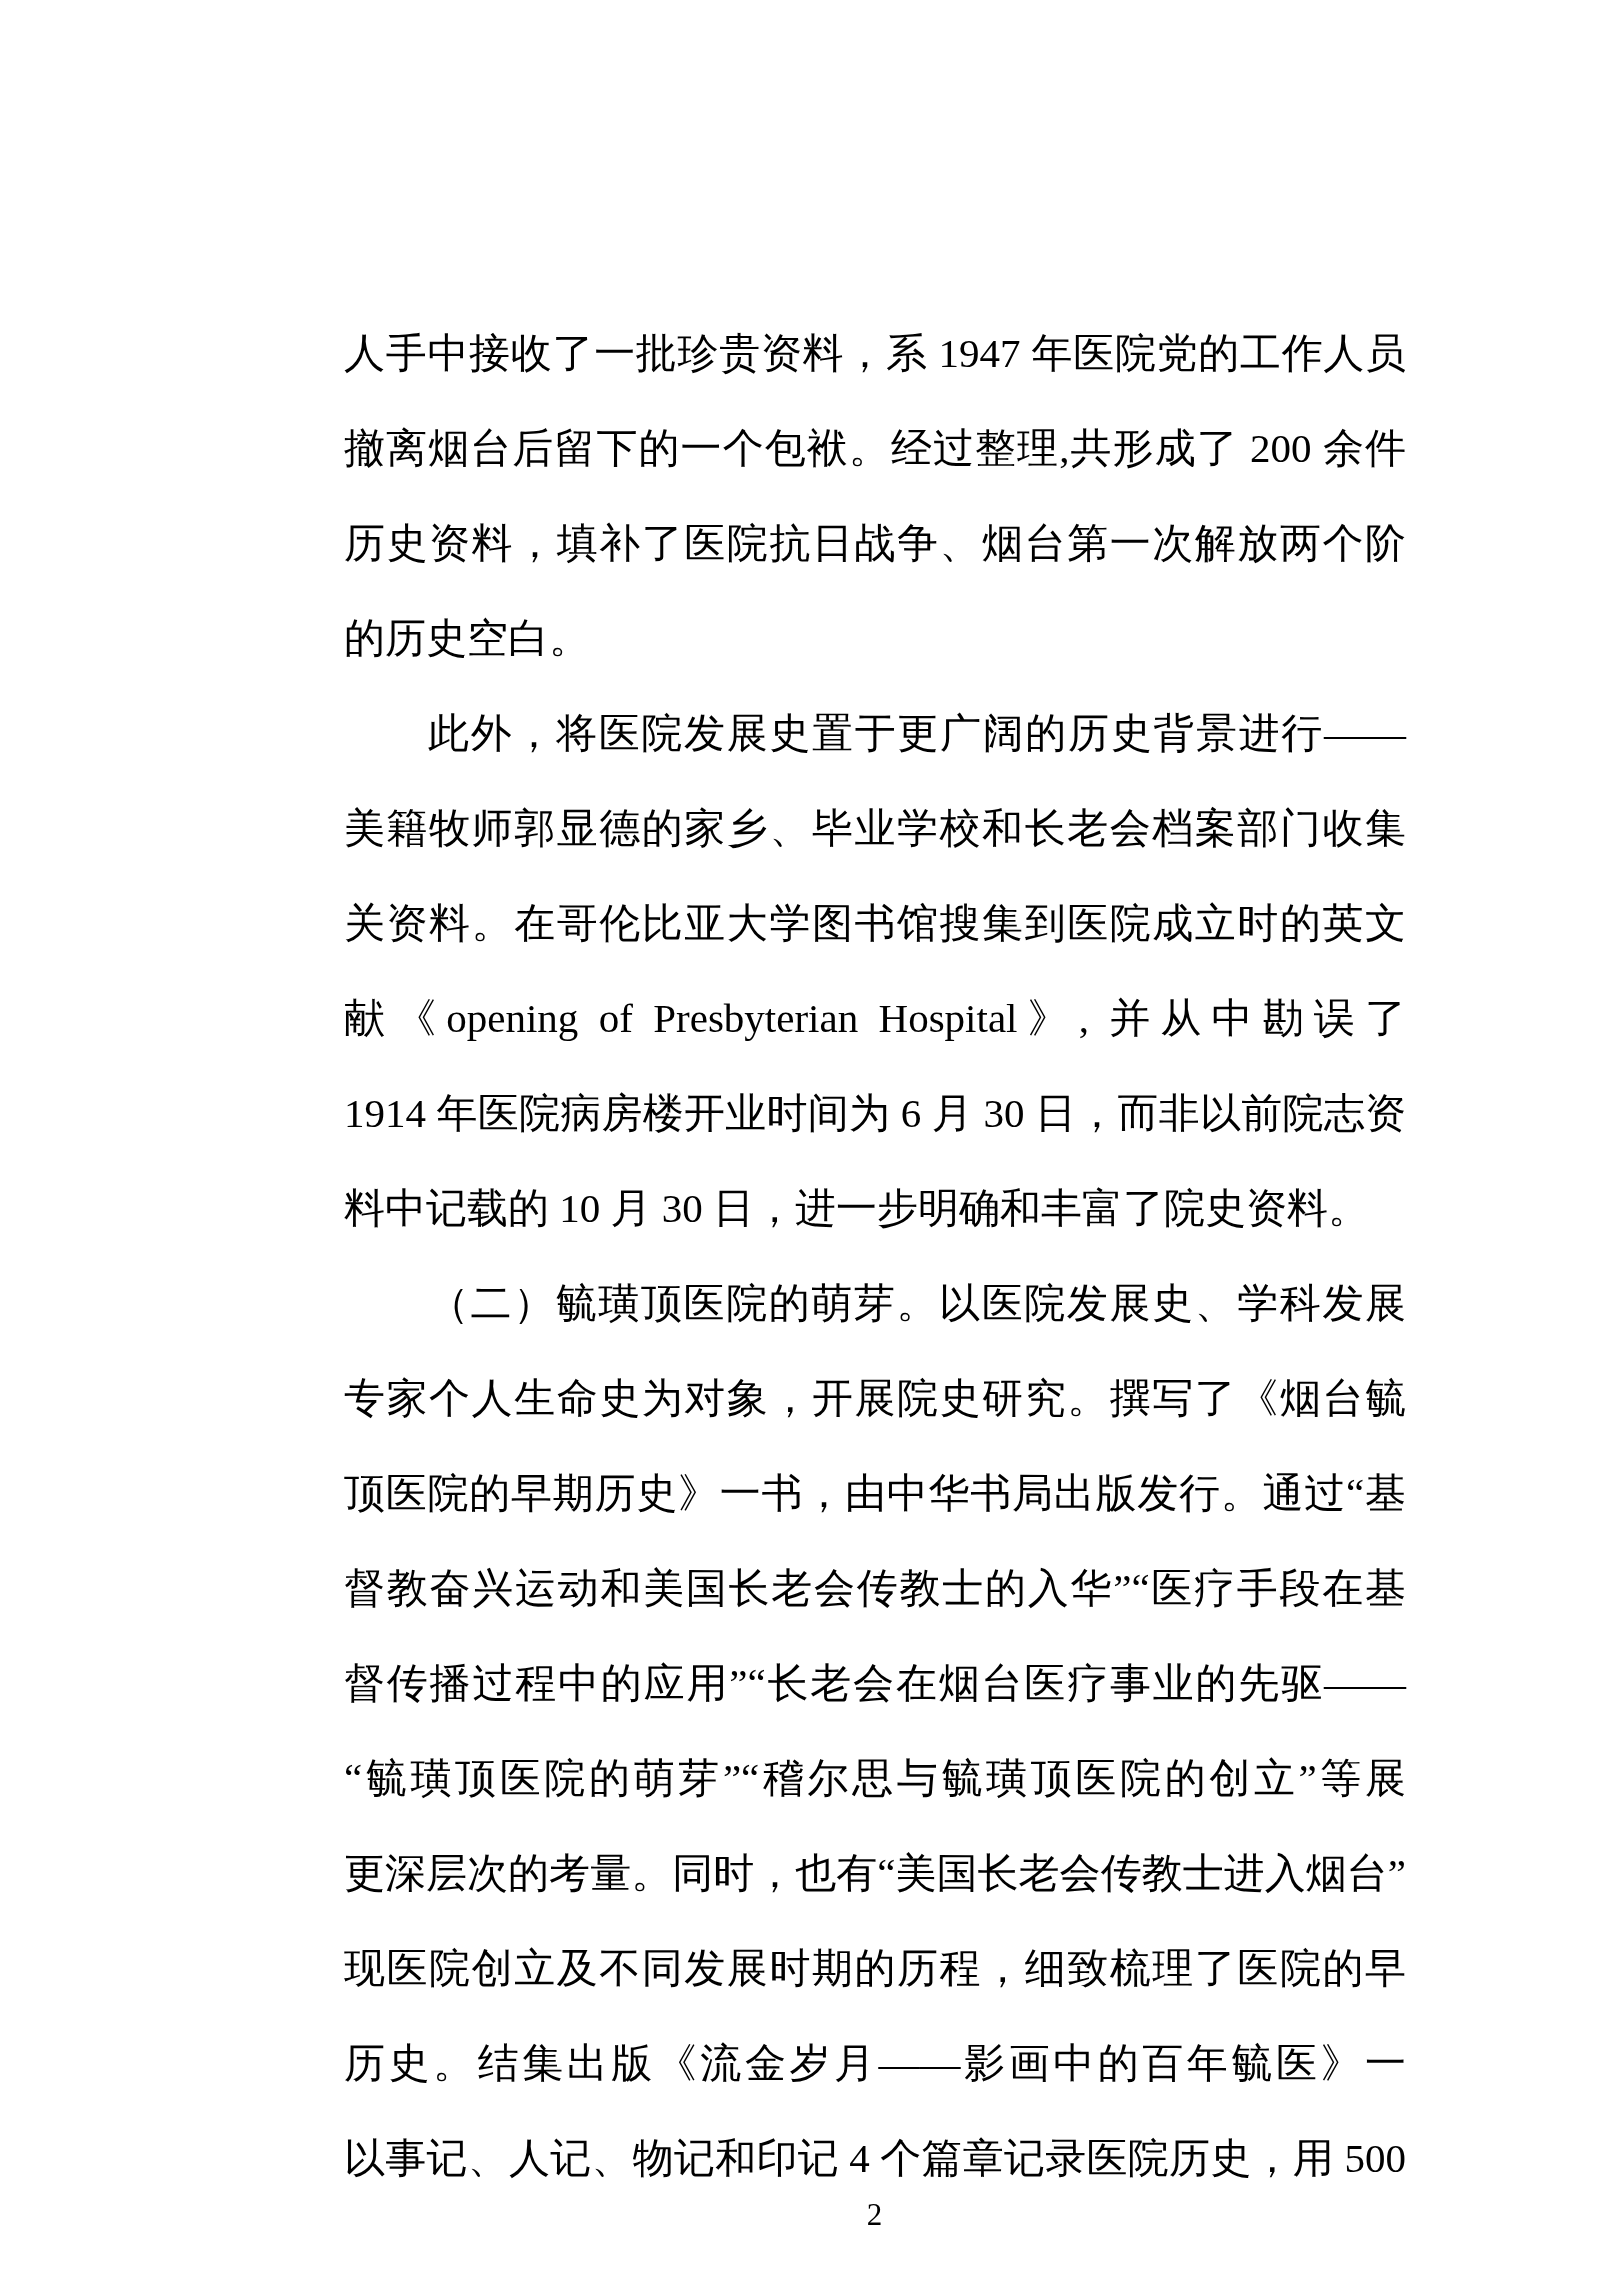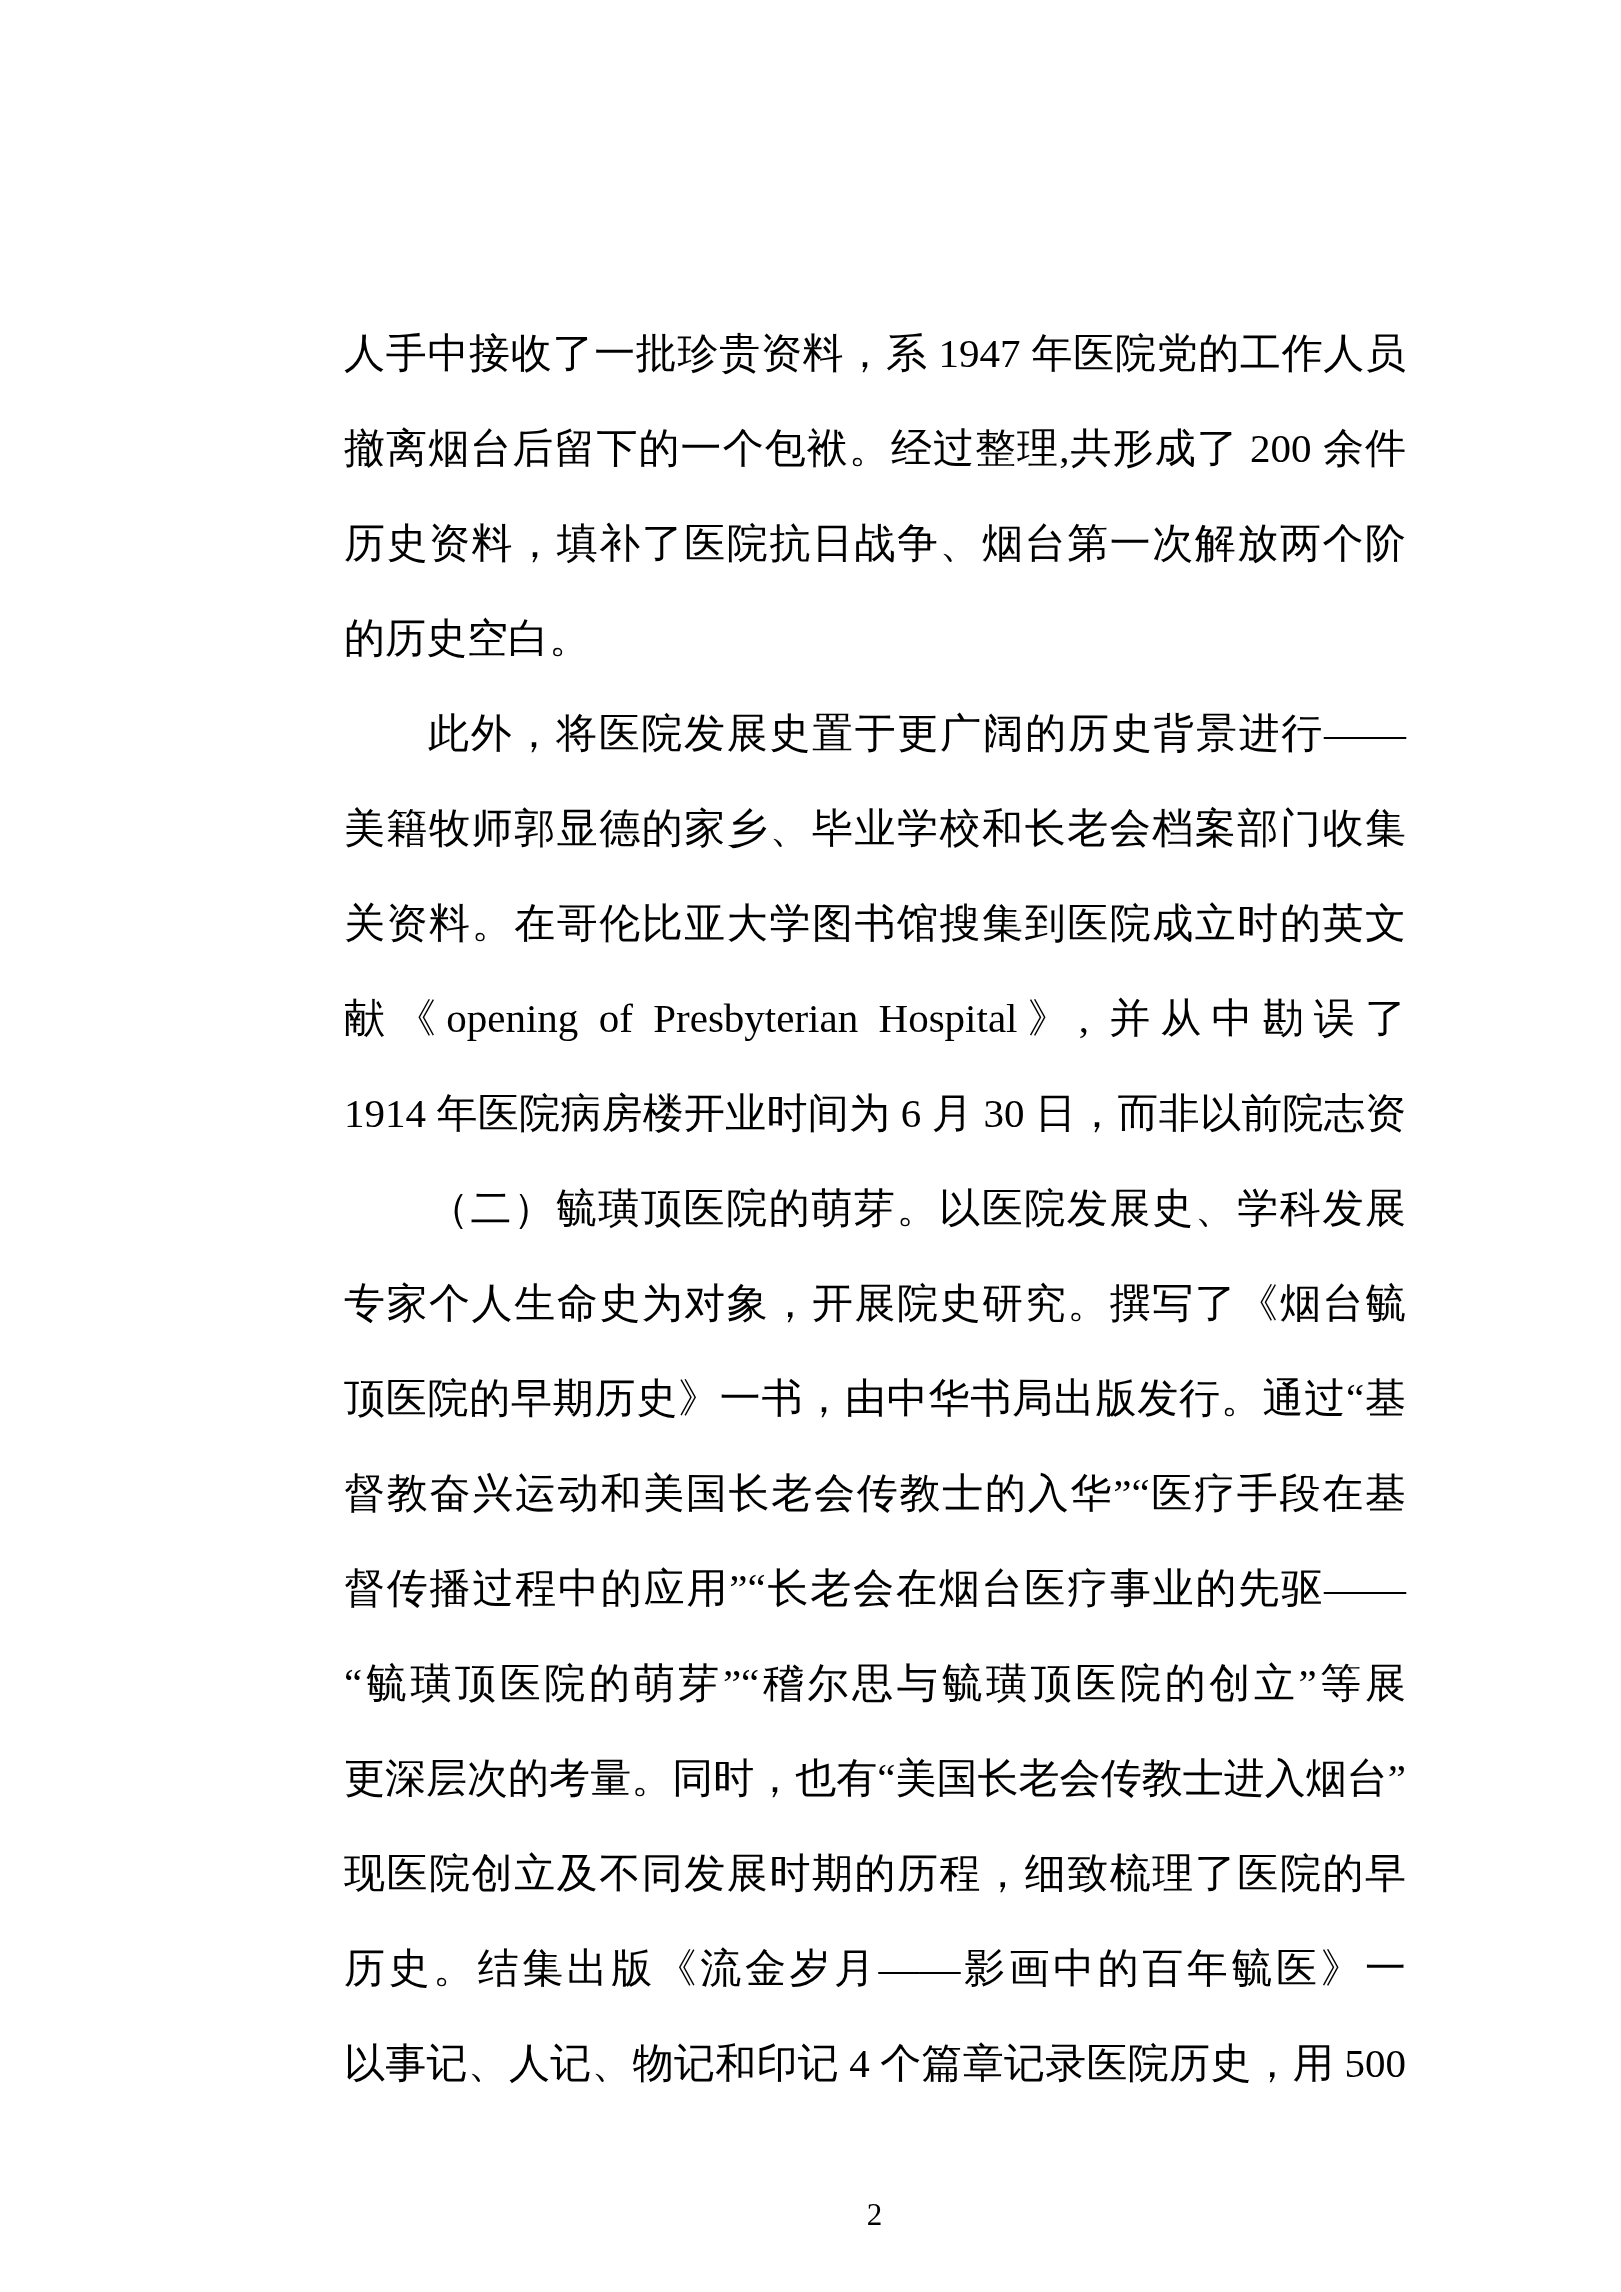--- a/index.html
+++ b/index.html
@@ -58,20 +58,21 @@
   <div class="doc-body">
     <div class="line">人手中接收了一批珍贵资料，系 1947 年医院党的工作人员</div>
     <div class="line">撤离烟台后留下的一个包袱。经过整理,共形成了 200 余件</div>
     <div class="line">历史资料，填补了医院抗日战争、烟台第一次解放两个阶段</div>
     <div class="line end">的历史空白。</div>
     <div class="line indent">此外，将医院发展史置于更广阔的历史背景进行——</div>
     <div class="line">美籍牧师郭显德的家乡、毕业学校和长老会档案部门收集相</div>
     <div class="line">关资料。在哥伦比亚大学图书馆搜集到医院成立时的英文文</div>
     <div class="line">献《opening of Presbyterian Hospital》, 并从中勘误了</div>
     <div class="line">1914 年医院病房楼开业时间为 6 月 30 日，而非以前院志资</div>
+    <div class="line end">料中记载的 10 月 30 日，进一步明确和丰富了院史资料。</div>
     <div class="line indent">（二）毓璜顶医院的萌芽。以医院发展史、学科发展史、</div>
     <div class="line">专家个人生命史为对象，开展院史研究。撰写了《烟台毓璜</div>
     <div class="line">顶医院的早期历史》一书，由中华书局出版发行。通过“基</div>
     <div class="line">督教奋兴运动和美国长老会传教士的入华”“医疗手段在基</div>
     <div class="line">督传播过程中的应用”“长老会在烟台医疗事业的先驱——</div>
     <div class="line">“毓璜顶医院的萌芽”“稽尔思与毓璜顶医院的创立”等展</div>
     <div class="line">更深层次的考量。同时，也有“美国长老会传教士进入烟台”</div>
     <div class="line">现医院创立及不同发展时期的历程，细致梳理了医院的早期</div>
     <div class="line">历史。结集出版《流金岁月——影画中的百年毓医》一书，</div>
     <div class="line">以事记、人记、物记和印记 4 个篇章记录医院历史，用 500</div>

